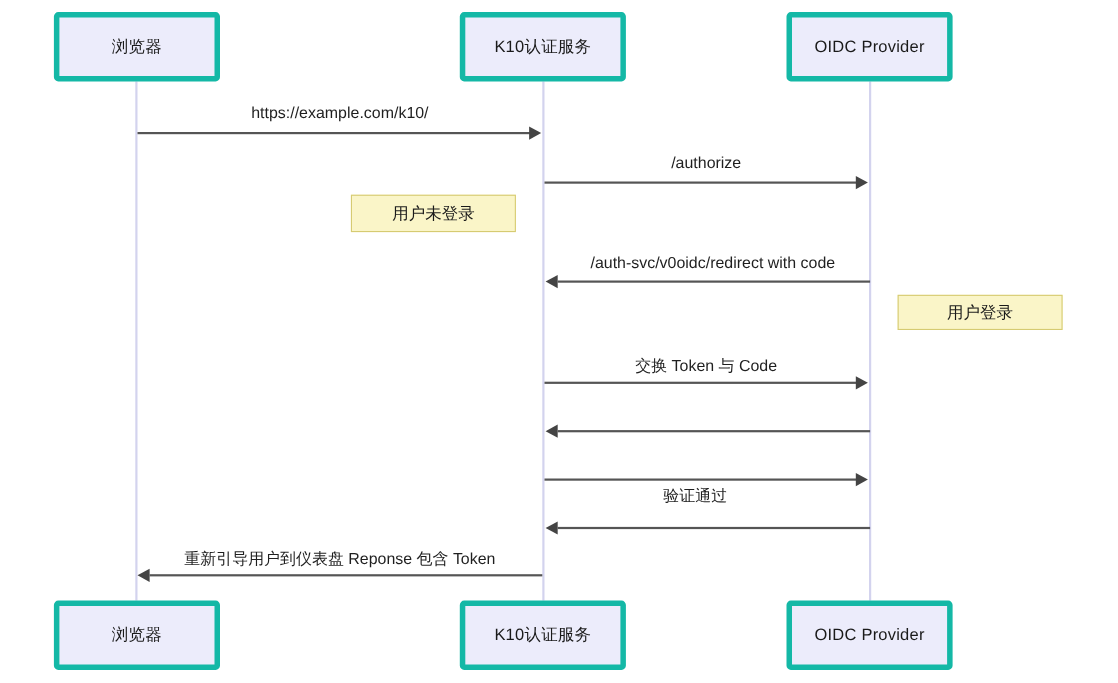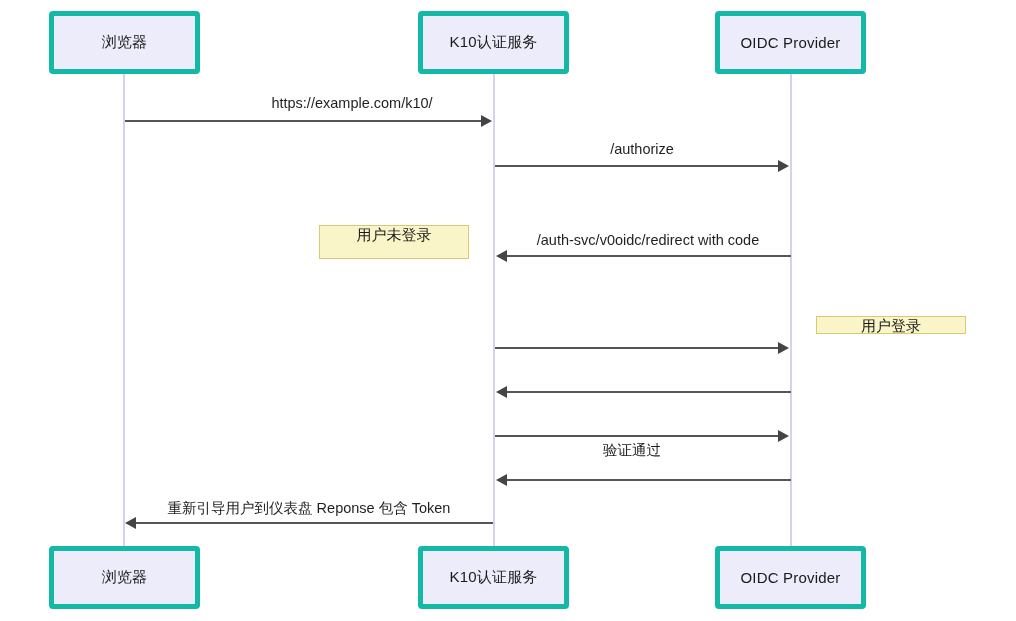--- a/index.html
+++ b/index.html
@@ -45,24 +45,23 @@
     border-top:6px solid transparent;
     border-bottom:6px solid transparent;
   }
   .arrow-right{border-left:11px solid #444444;}
   .arrow-left{border-right:11px solid #444444;}
   .note-box{
     position:absolute;
     box-sizing:border-box;
     background:#FAF5C8;
     border:1px solid #D6CB72;
-    display:flex;justify-content:center;
+    display:flex;align-items:center;justify-content:center;
     font-size:15px;
     color:#1a1a1a;
-    margin-top:48px;
   }
 </style>
 </head>
 <body>
 
 <div id="diagram">
 
   <div class="lifeline" style="left:123px;top:74px;height:472px;"></div>
   <div class="lifeline" style="left:493px;top:74px;height:472px;"></div>
   <div class="lifeline" style="left:790px;top:74px;height:472px;"></div>
@@ -70,40 +69,41 @@
   <div class="actor-box" style="left:49px;top:11px;width:151px;height:63px;">
     <span>浏览器</span>
   </div>
   <div class="actor-box" style="left:418px;top:11px;width:151px;height:63px;">
     <span>K10认证服务</span>
   </div>
   <div class="actor-box" style="left:715px;top:11px;width:151px;height:63px;">
     <span>OIDC Provider</span>
   </div>
 
-  <div class="msg-label" style="left:124px;top:95px;width:370px;padding-left:43px;">https://example.com/k10/</div>
+  <div class="msg-label" style="left:124px;top:95px;width:370px;">https://example.com/k10/</div>
   <div class="msg-line" style="left:125px;top:120px;width:358px;"></div>
   <div class="arrow-head arrow-right" style="left:481px;top:115px;"></div>
 
   <div class="msg-label" style="left:494px;top:141px;width:296px;">/authorize</div>
   <div class="msg-line" style="left:495px;top:165px;width:284px;"></div>
   <div class="arrow-head arrow-right" style="left:778px;top:160px;"></div>
 
   <div class="note-box" style="left:319px;top:177px;width:150px;height:34px;">
     <span>用户未登录</span>
   </div>
 
   <div class="msg-label" style="left:494px;top:232px;width:308px;">/auth-svc/v0oidc/redirect with code</div>
   <div class="msg-line" style="left:507px;top:255px;width:284px;"></div>
   <div class="arrow-head arrow-left" style="left:496px;top:250px;"></div>
 
-  <div class="note-box" style="left:816px;top:268px;width:150px;height:18px;">
+  <div class="note-box" style="left:816px;top:268px;width:150px;height:32px;">
     <span>用户登录</span>
   </div>
 
+  <div class="msg-label" style="left:494px;top:323px;width:296px;">交换 Token 与 Code</div>
   <div class="msg-line" style="left:495px;top:347px;width:284px;"></div>
   <div class="arrow-head arrow-right" style="left:778px;top:342px;"></div>
 
   <div class="msg-line" style="left:507px;top:391px;width:284px;"></div>
   <div class="arrow-head arrow-left" style="left:496px;top:386px;"></div>
 
   <div class="msg-line" style="left:495px;top:435px;width:284px;"></div>
   <div class="arrow-head arrow-right" style="left:778px;top:430px;"></div>
 
   <div class="msg-label" style="left:494px;top:441px;width:276px;">验证通过</div>

